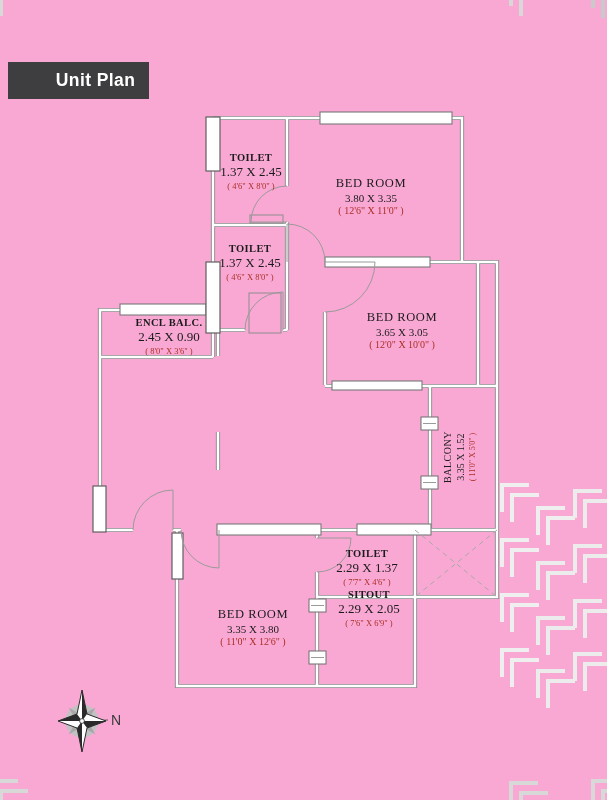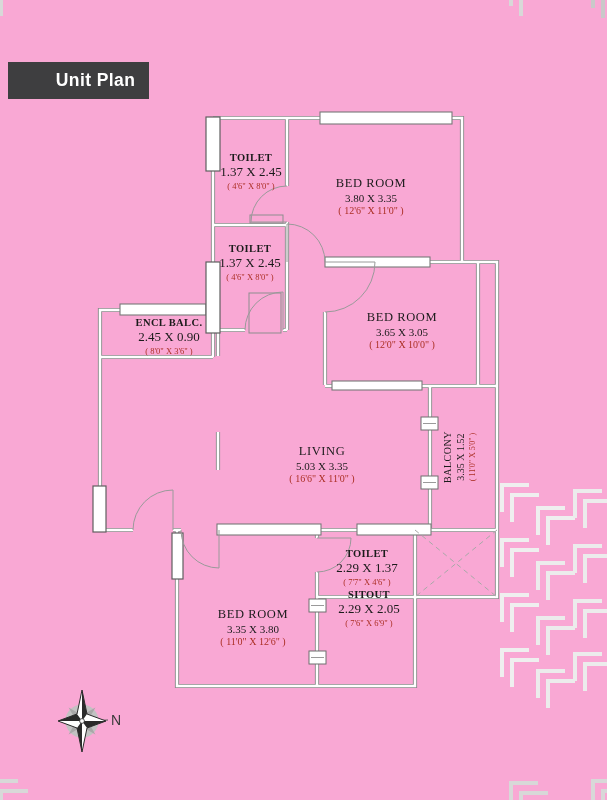--- a/index.html
+++ b/index.html
@@ -174,25 +174,20 @@
   </div>
 
   <div class="room small" style="left:169px;top:336px">
     <div class="rname">ENCL BALC.</div>
     <div class="rmet">2.45 X 0.90</div>
     <div class="rimp">( 8'0" X 3'6" )</div>
   </div>
 
 
 
-  <div class="room big" style="left:322px;top:464px">
-    <div class="rname">LIVING</div>
-    <div class="rmet">5.03 X 3.35</div>
-    <div class="rimp">( 16'6" X 11'0" )</div>
-  </div>
 
   <div class="room vert" style="left:460px;top:457px">
     <div class="rname">BALCONY</div>
     <div class="rmet">3.35 X 1.52</div>
     <div class="rimp">( 11'0" X 5'0" )</div>
   </div>
 
   <div class="room small" style="left:367px;top:567px">
     <div class="rname">TOILET</div>
     <div class="rmet">2.29 X 1.37</div>

